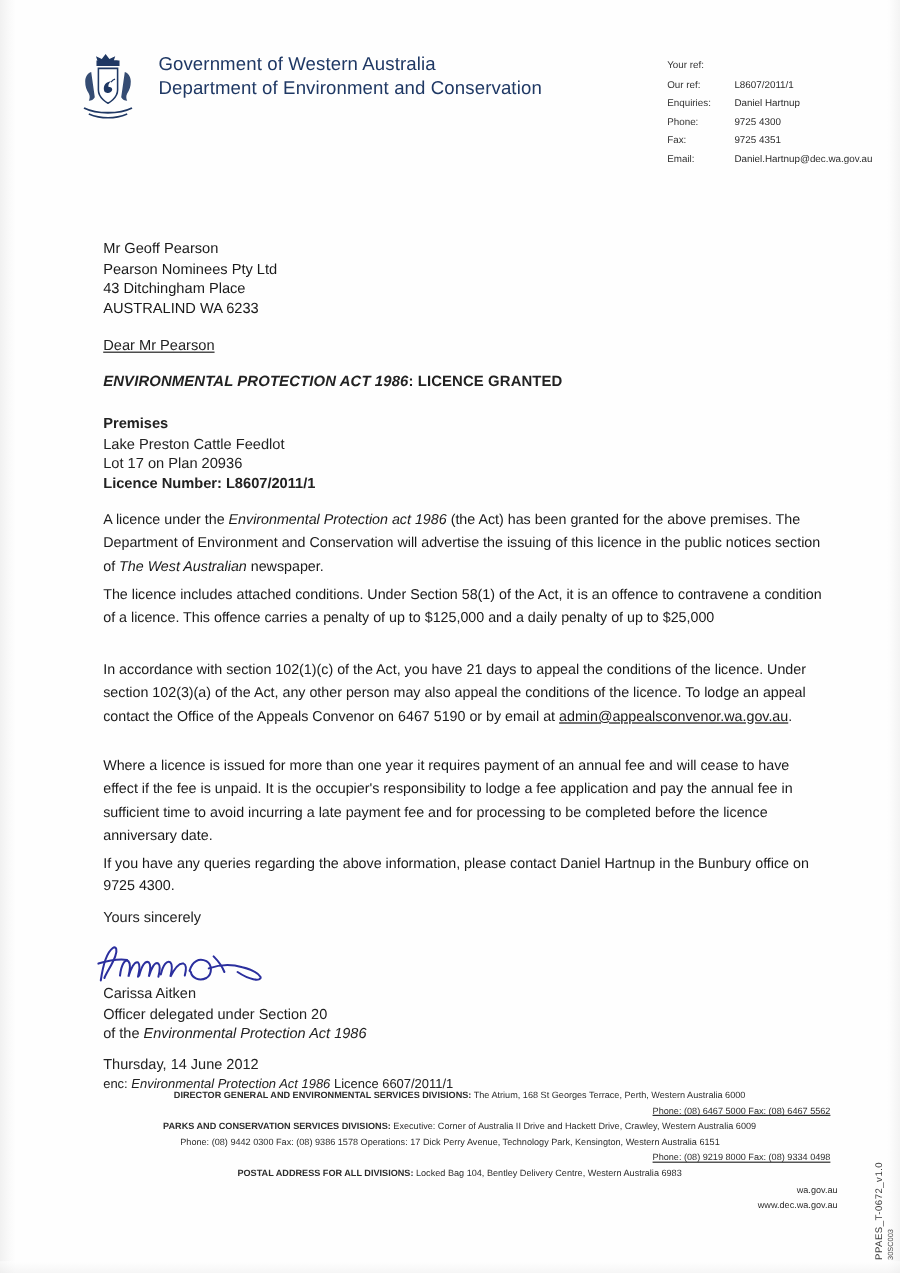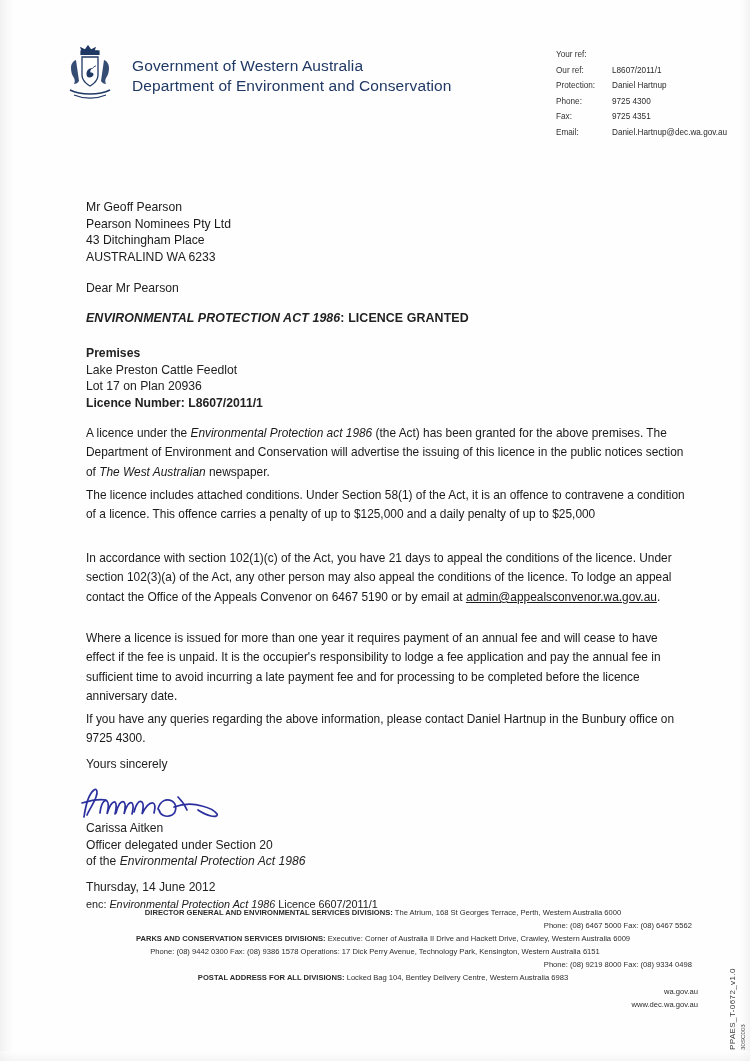--- a/index.html
+++ b/index.html
@@ -42,21 +42,21 @@
     background: linear-gradient(0deg,#ededed 0%, #ffffff 100%);
     opacity: .5;
   }
 
   
   .letterhead {
     position: absolute;
     left: 62px;
     top: 44px;
     display: flex;
-    align-items: center;
+    align-items: flex-start;
   }
   .crest {
     width: 56px;
     height: 64px;
     flex: 0 0 auto;
   }
   .org-block {
     margin-left: 14px;
     color: #1f3864;
     line-height: 1.32;
@@ -102,20 +102,21 @@
     top: 199px;
     font-size: 12.2px;
     line-height: 16.5px;
     color: #1a1a1a;
   }
   .salutation {
     position: absolute;
     left: 86px;
     top: 281px;
     font-size: 12.2px;
+    text-decoration: underline;
   }
   .subject {
     position: absolute;
     left: 86px;
     top: 311px;
     font-size: 12.4px;
     font-weight: bold;
     letter-spacing: .1px;
   }
   .subject .act { font-style: italic; }
@@ -197,20 +198,21 @@
     font-size: 7.6px;
     line-height: 13.1px;
     color: #2c2c2c;
     filter: blur(.15px);
   }
   .footer .ln { white-space: nowrap; }
   .footer b { font-weight: bold; padding-left: 16px; }
   .footer .right {
     text-align: right;
     padding-right: 58px;
+    text-decoration: underline;
   }
   .footer .url {
     text-align: right;
     padding-right: 52px;
   }
   .sidecode-wrap {
     position: absolute;
     right: 4px;
     top: 925px;
     height: 125px;
@@ -260,21 +262,21 @@
   <div class="refblock">
     <div class="ref-row">
       <span class="ref-label">Your ref:</span>
       <span class="ref-value"></span>
     </div>
     <div class="ref-row">
       <span class="ref-label">Our ref:</span>
       <span class="ref-value">L8607/2011/1</span>
     </div>
     <div class="ref-row">
-      <span class="ref-label">Protection:</span>
+      <span class="ref-label">Enquiries:</span>
       <span class="ref-value">Daniel Hartnup</span>
     </div>
     <div class="ref-row">
       <span class="ref-label">Phone:</span>
       <span class="ref-value">9725 4300</span>
     </div>
     <div class="ref-row">
       <span class="ref-label">Fax:</span>
       <span class="ref-value">9725 4351</span>
     </div>

